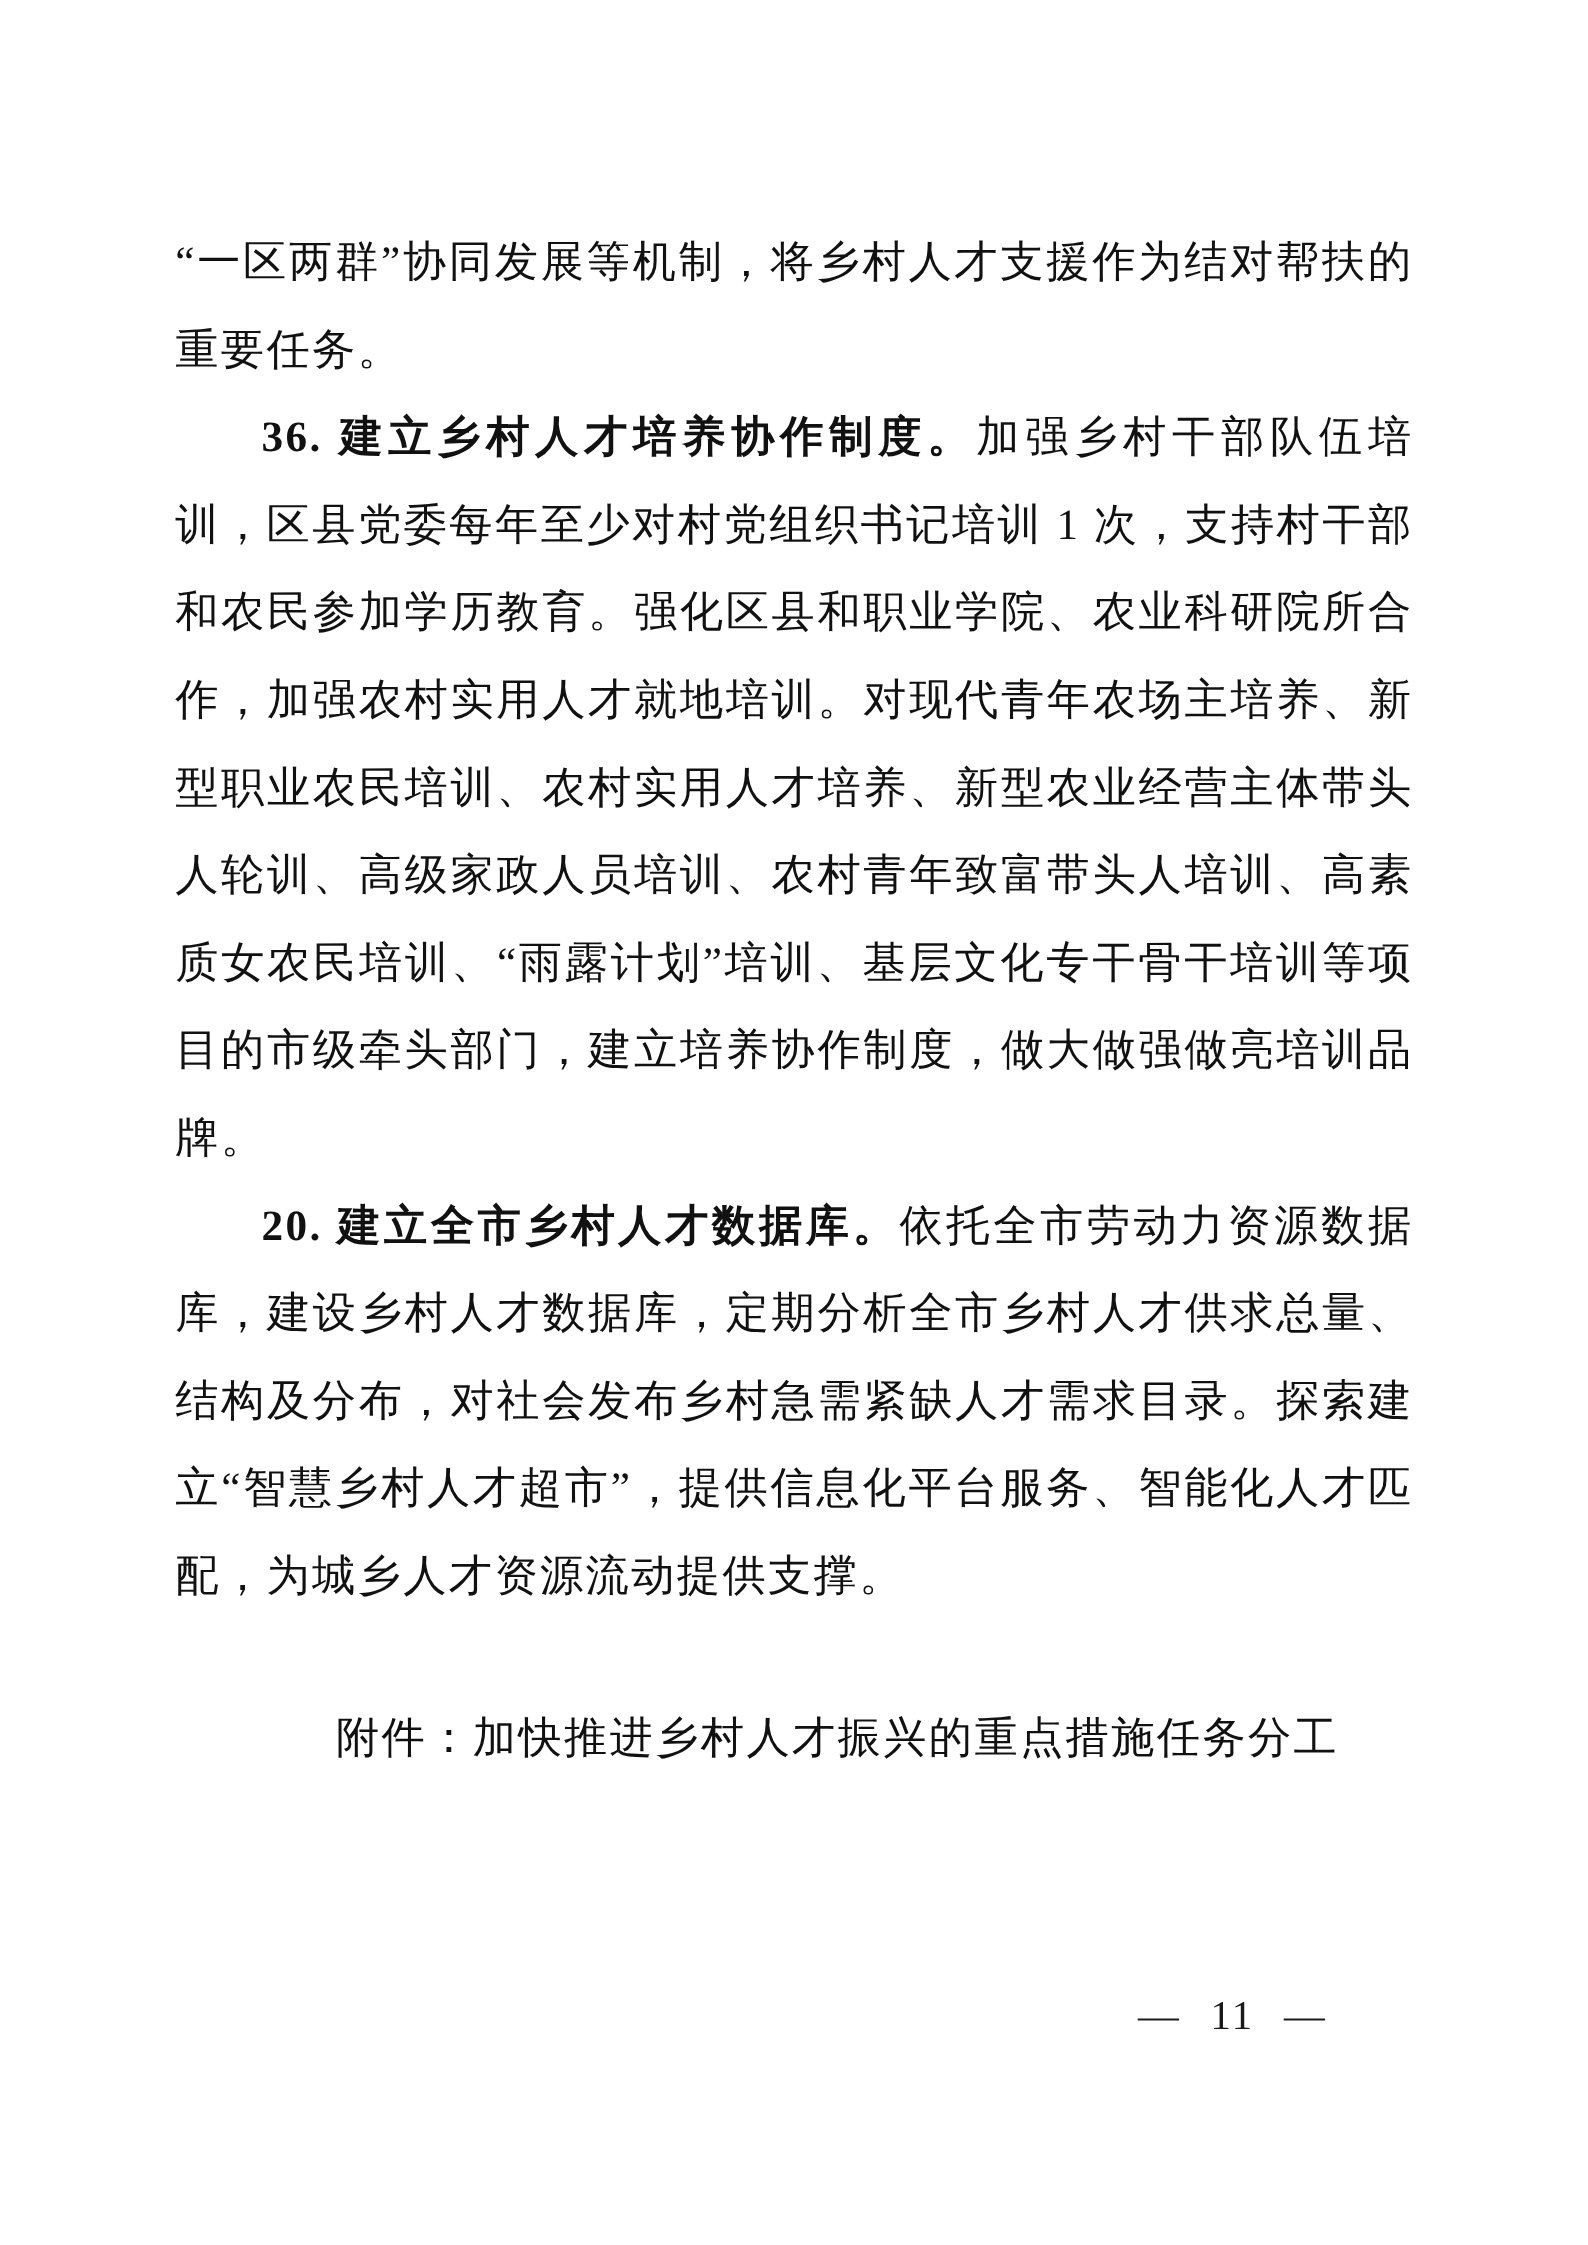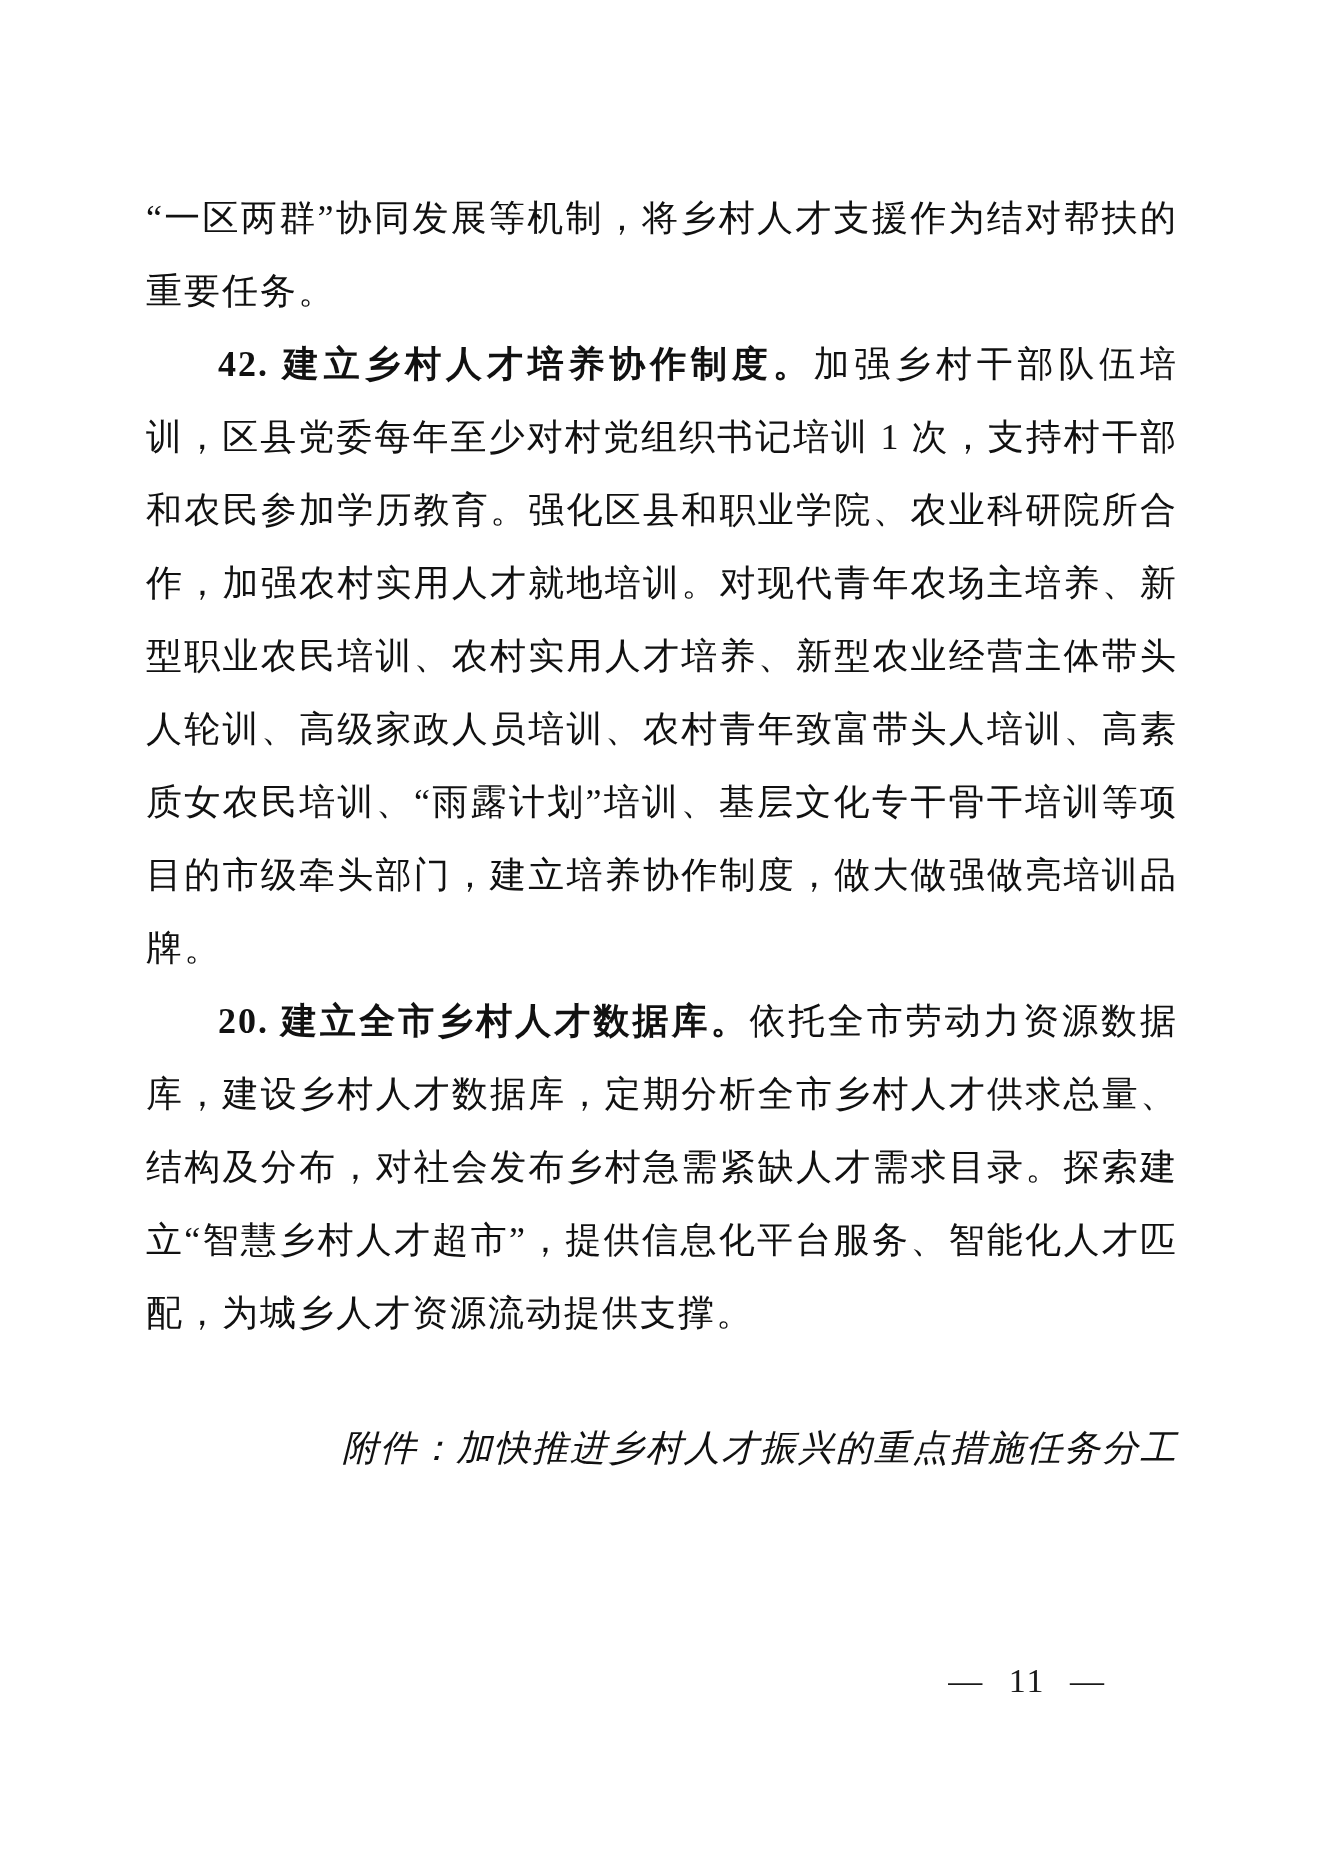--- a/index.html
+++ b/index.html
@@ -31,22 +31,21 @@
     text-justify: inter-character;
   }
   .para.indent {
     text-indent: 2em;
   }
   .para .bold {
     font-weight: bold;
   }
   .para.attachment {
     margin-top: 62px;
-    text-align: right;
-    font-style: italic;
+    text-align: center;
   }
   .footer {
     position: absolute;
     left: 0;
     top: 1662px;
     width: 100%;
     height: 60px;
     text-decoration: underline;
   }
   .page-number {
@@ -60,21 +59,21 @@
   }
 </style>
 </head>
 <body>
 
 <div class="doc-page">
   <div class="content">
 
     <p class="para"><span>“一区两群”协同发展等机制，将乡村人才支援作为结对帮扶的重要任务。</span></p>
 
-    <p class="para indent"><span class="bold">42. 建立乡村人才培养协作制度。</span><span>加强乡村干部队伍培训，区县党委每年至少对村党组织书记培训 1 次，支持村干部和农民参加学历教育。强化区县和职业学院、农业科研院所合作，加强农村实用人才就地培训。对现代青年农场主培养、新型职业农民培训、农村实用人才培养、新型农业经营主体带头人轮训、高级家政人员培训、农村青年致富带头人培训、高素质女农民培训、“雨露计划”培训、基层文化专干骨干培训等项目的市级牵头部门，建立培养协作制度，做大做强做亮培训品牌。</span></p>
+    <p class="para indent"><span class="bold">36. 建立乡村人才培养协作制度。</span><span>加强乡村干部队伍培训，区县党委每年至少对村党组织书记培训 1 次，支持村干部和农民参加学历教育。强化区县和职业学院、农业科研院所合作，加强农村实用人才就地培训。对现代青年农场主培养、新型职业农民培训、农村实用人才培养、新型农业经营主体带头人轮训、高级家政人员培训、农村青年致富带头人培训、高素质女农民培训、“雨露计划”培训、基层文化专干骨干培训等项目的市级牵头部门，建立培养协作制度，做大做强做亮培训品牌。</span></p>
 
     <p class="para indent"><span class="bold">20. 建立全市乡村人才数据库。</span><span>依托全市劳动力资源数据库，建设乡村人才数据库，定期分析全市乡村人才供求总量、结构及分布，对社会发布乡村急需紧缺人才需求目录。探索建立“智慧乡村人才超市”，提供信息化平台服务、智能化人才匹配，为城乡人才资源流动提供支撑。</span></p>
 
     <p class="para indent attachment">附件：加快推进乡村人才振兴的重点措施任务分工</p>
 
   </div>
 
   <div class="footer">
     <span class="page-number">— 11 —</span>
   </div>

